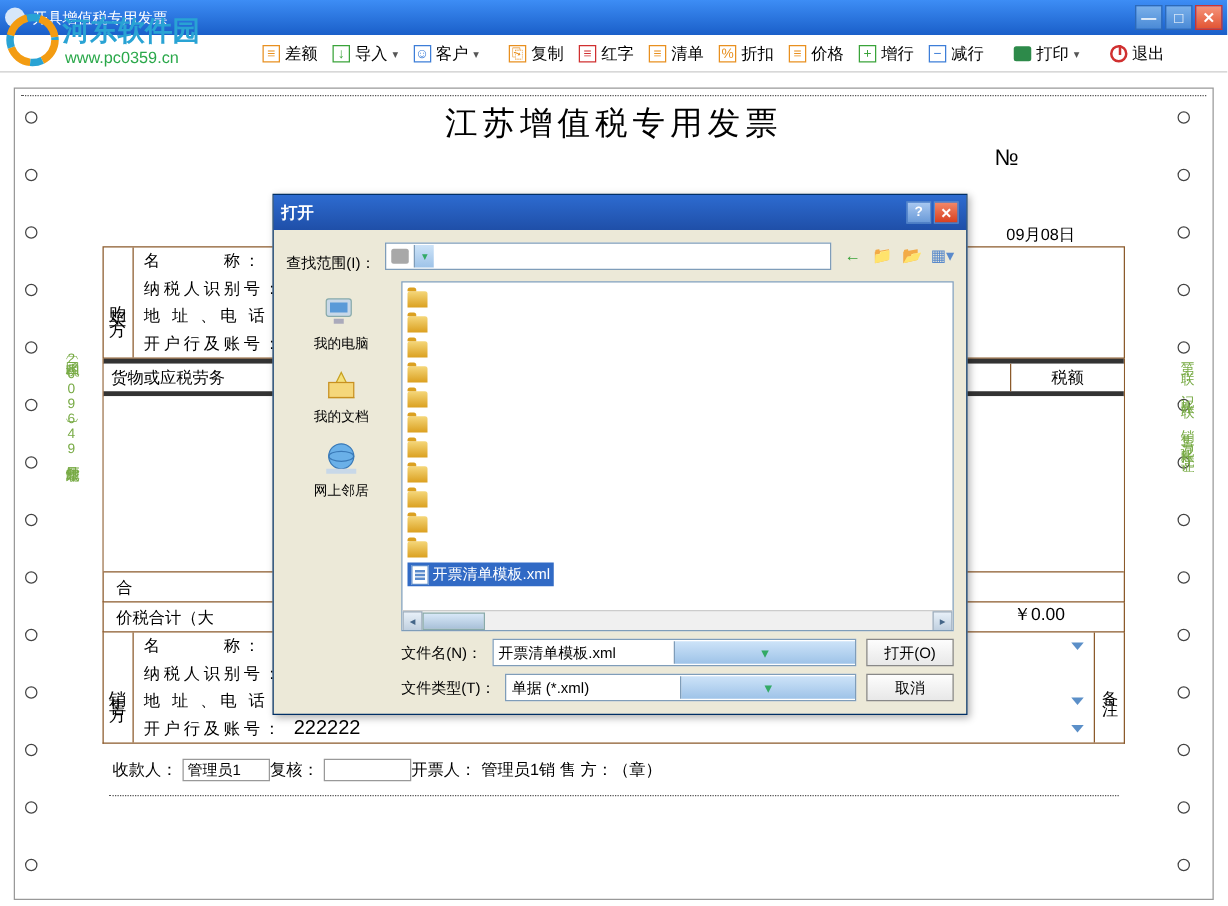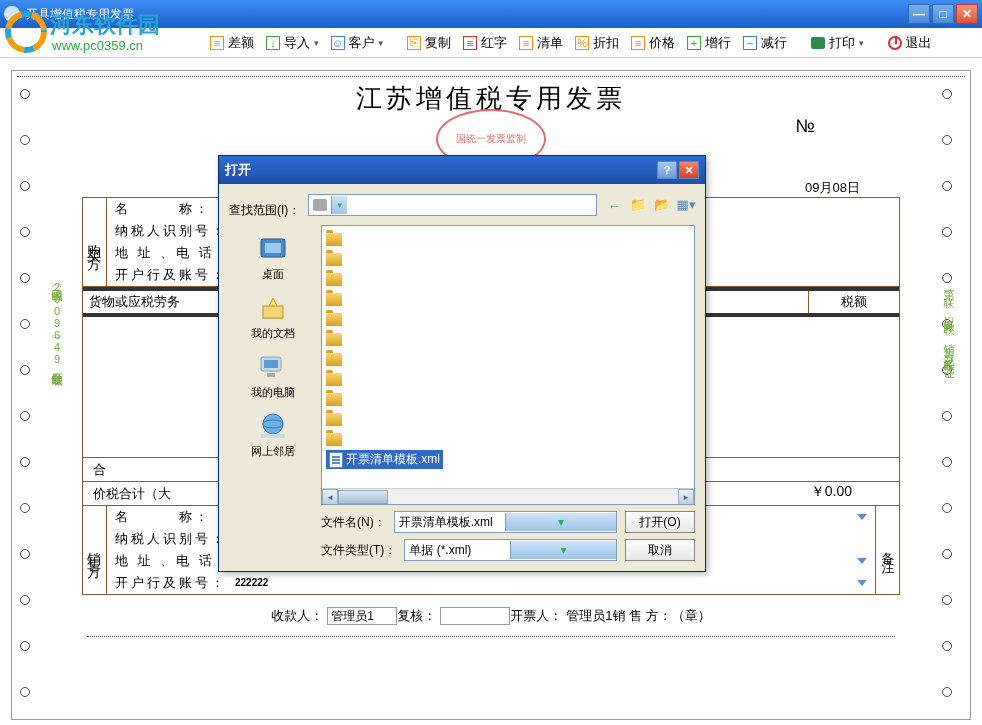--- a/index.html
+++ b/index.html
@@ -49,44 +49,44 @@
     .stamp { position:absolute; left:50%; top:28px; transform:translateX(-50%); width:110px; height:60px; border:2px solid #c33; border-radius:50%; display:flex; align-items:center; justify-content:center; font-size:10px; color:#c33; opacity:.7; }
     .inv-date { text-align:right; font-size:13px; margin-top:40px; margin-right:40px; }
     
     
     .formblock { border:1px solid #8b5a2b; display:flex; font-size:13px; }
     .formblock .sidelabel { width:24px; border-right:1px solid #8b5a2b; display:flex; align-items:center; justify-content:center; writing-mode:vertical-rl; text-orientation:upright; letter-spacing:6px; font-size:14px; padding:6px 0; }
     .formblock .rows { flex:1; }
     .formblock .row { display:flex; align-items:center; height:22px; border-bottom:1px solid transparent; padding:0 8px; gap:4px; }
     .formblock .row:last-child { border-bottom:none; }
     .row label { font-size:13px; letter-spacing:3px; }
-    .row input { border:none; border-bottom:1px solid transparent; font-size:10px; flex:1; padding:0 4px;font-weight:bold; }
+    .row input { border:none; border-bottom:1px solid transparent; font-size:16px; flex:1; padding:0 4px; }
     .row .dd { width:0; height:0; border-left:5px solid transparent; border-right:5px solid transparent; border-top:6px solid #5b8fc8; cursor:pointer; }
     
     .lefttag { position:absolute; left:-36px; top:200px; width:18px; font-size:11px; writing-mode:vertical-rl; text-orientation:upright; color:#7a4; }
     .righttag { position:absolute; right:-56px; top:200px; width:18px; font-size:11px; writing-mode:vertical-rl; text-orientation:upright; color:#7a4; letter-spacing:4px; }
     
     .items-table { border:1px solid #8b5a2b; border-top:none; }
     .items-head { display:flex; background:#fff; font-size:13px; height:22px; align-items:center; }
     .items-head .col { border-right:1px solid #8b5a2b; padding:0 6px; height:100%; display:flex; align-items:center; }
     .items-body { height:140px; background:#fff; }
     .dark-strip { height:4px; background:#333; }
     .totals { display:flex; border-top:1px solid #8b5a2b; height:24px; align-items:center; font-size:13px; }
     .totals .cell { padding:0 10px; }
     .moneytot { position:absolute; right:48px; top:402px; font-size:14px; }
     .capital-row { border:1px solid #8b5a2b; border-top:none; height:24px; display:flex; align-items:center; font-size:13px; padding:0 10px; gap:4px; }
     
     .remark-side { width:24px; border-left:1px solid #8b5a2b; display:flex; align-items:center; justify-content:center; writing-mode:vertical-rl; text-orientation:upright; letter-spacing:8px; }
     
-    .signrow { display:flex; justify-content:center; font-size:13px; margin-top:12px; padding:0 8px; }
+    .signrow { display:flex; justify-content:flex-start; font-size:13px; margin-top:12px; padding:0 8px; }
     .signrow .field { display:flex; align-items:center; gap:4px; }
     .signrow input { border:1px solid #999; font-size:12px; width:70px; height:18px; padding:0 3px; }
     
     
-    .dialog { position:absolute; left:218px; top:155px; width:488px; background:#ece9d8; border:1px solid #002f66; box-shadow:2px 2px 6px rgba(0,0,0,.3); }
+    .dialog { position:absolute; left:218px; top:155px; width:556px; background:#ece9d8; border:1px solid #002f66; box-shadow:2px 2px 6px rgba(0,0,0,.3); }
     .dlg-title { height:28px; background:linear-gradient(#2d6bd0,#1f4fa8); color:#fff; display:flex; align-items:center; padding:0 6px; font-size:13px; font-weight:bold; }
     .dlg-title-text { flex:1; }
     .dlg-btns { display:flex; gap:2px; }
     .dlg-btn { width:20px; height:18px; border:1px solid #5a8acb; display:flex; align-items:center; justify-content:center; font-size:11px; background:linear-gradient(#a8c8f0,#6a9ad8); color:#fff; }
     .dlg-btn.help { background:linear-gradient(#a8c8f0,#6a9ad8); }
     .dlg-btn.clz { background:linear-gradient(#f28868,#d84020); }
     .dlg-body { padding:6px 10px 10px; font-size:12px; }
     .dlg-lookrow { display:flex; align-items:center; gap:8px; margin-bottom:6px; }
     .dlg-lookrow label { white-space:nowrap;margin-top:12px; }
     .drive-combo { flex:1; height:22px; border:1px solid #7f9db9; background:#fff; display:flex; align-items:center; padding:0 4px; gap:4px; }
@@ -238,21 +238,20 @@
       <div class="sprocket-hole"></div>
       <div class="sprocket-hole"></div>
       <div class="sprocket-hole"></div>
       <div class="sprocket-hole"></div>
       <div class="sprocket-hole"></div>
       <div class="sprocket-hole"></div>
   </div>
 
   <div class="invoice">
     <div class="inv-title">江苏增值税专用发票</div>
-    <div class="stamp">国统一发票监制</div>
     <div class="inv-numrow">
       <div class="numrow-left">3200101130</div>
       <div class="numrow-right"><span>№</span> <span style="visibility:hidden">41029010</span></div>
     </div>
     <div class="inv-date">09月08日</div>
 
     <div class="lefttag">国税函〔2009〕649号北京印钞厂</div>
     <div class="righttag">第一联：记账联　销售方记账凭证</div>
 
     <div class="formblock">
@@ -360,44 +359,37 @@
       <div class="dlg-icons">
         <div class="small-icon back-icon">←</div>
         <div class="small-icon up-icon">📁</div>
         <div class="small-icon new-icon">📂</div>
         <div class="small-icon view-icon">▦▾</div>
       </div>
     </div>
 
     <div class="dlg-main">
       <div class="places">
-        <div class="place">
-          <svg class="place-icon">
-              <rect x="4" y="6" width="24" height="18" rx="2" fill="#4a8acb" stroke="#2a5a8b"></rect>
-              <rect x="8" y="10" width="16" height="10" fill="#9dcaf0"></rect>
-            </svg>
-          <span class="place-label">桌面</span>
-        </div>
-        <div class="place">
-          <svg class="place-icon">
-              <polygon points="6,26 16,6 26,26" fill="#f5e07a" stroke="#c8a020"></polygon>
-              <rect x="6" y="14" width="20" height="12" fill="#f5d77a" stroke="#c89020"></rect>
-            </svg>
-          <span class="place-label">我的文档</span>
-        </div>
         <div class="place">
           <svg class="place-icon">
               <rect x="4" y="6" width="20" height="14" rx="2" fill="#c8d8e8" stroke="#8aa"></rect>
               <rect x="7" y="9" width="14" height="8" fill="#5a9ad8"></rect>
               <rect x="10" y="22" width="8" height="4" fill="#aab"></rect>
             </svg>
           <span class="place-label">我的电脑</span>
         </div>
         <div class="place">
           <svg class="place-icon">
+              <polygon points="6,26 16,6 26,26" fill="#f5e07a" stroke="#c8a020"></polygon>
+              <rect x="6" y="14" width="20" height="12" fill="#f5d77a" stroke="#c89020"></rect>
+            </svg>
+          <span class="place-label">我的文档</span>
+        </div>
+        <div class="place">
+          <svg class="place-icon">
               <circle cx="16" cy="14" r="10" fill="#6ab0e8" stroke="#3a7ab8"></circle>
               <ellipse cx="16" cy="14" rx="10" ry="4" fill="none" stroke="#3a7ab8"></ellipse>
               <rect x="4" y="24" width="24" height="4" fill="#c8d8e8"></rect>
             </svg>
           <span class="place-label">网上邻居</span>
         </div>
       </div>
 
       <div class="filelist">
         <div class="folder-item">

